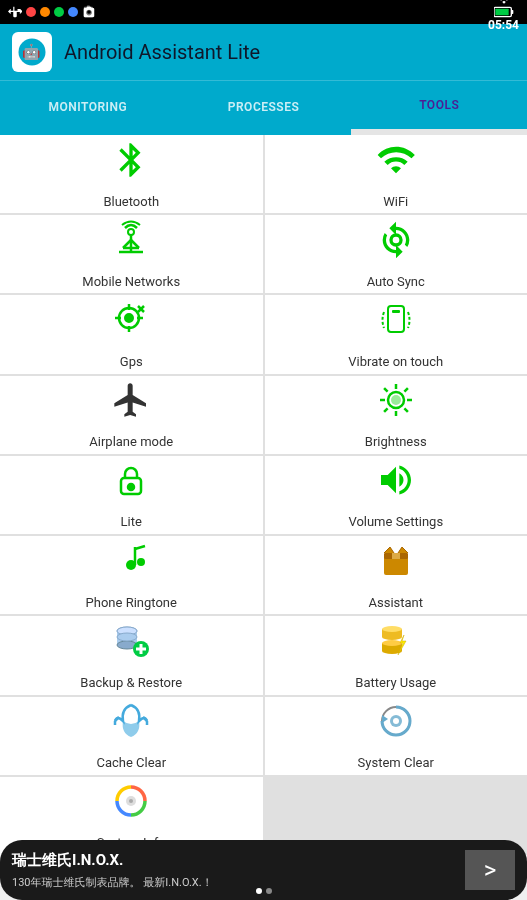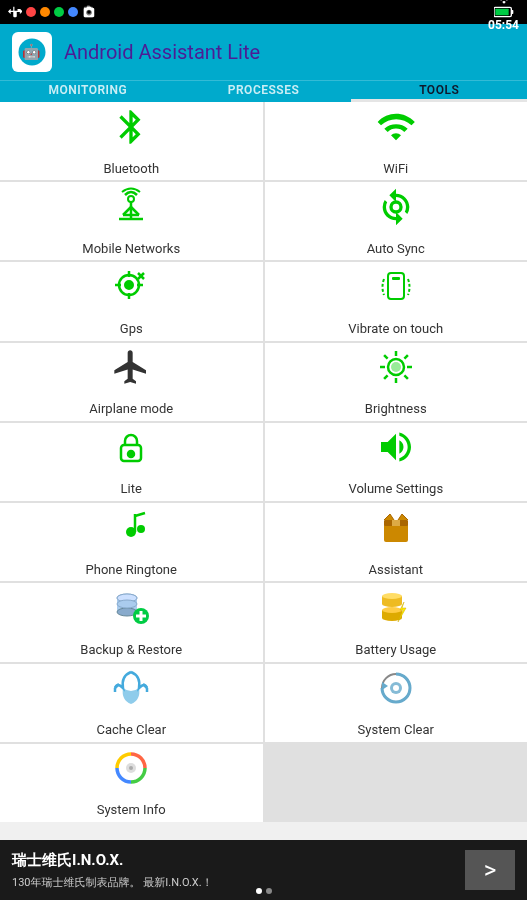--- a/index.html
+++ b/index.html
@@ -38,48 +38,48 @@
       width: 40px;
       height: 40px;
       background: white;
       border-radius: 6px;
       display: flex;
       align-items: center;
       justify-content: center;
       font-size: 20px;
     }
     #app-title {
-      color: #4c1d95;
+      color: #0f172a;
       font-size: 20px;
       font-weight: 400;
       text-align: center;
     }
 
     
     #tabs {
       background: #00aacc;
-      height: 22px;
+      height: 55px;
       display: flex;
       border-top: 1px solid rgba(255,255,255,0.2);
     }
     .tab {
       flex: 1;
       display: flex;
       align-items: center;
       justify-content: center;
       color: rgba(255,255,255,0.8);
       font-size: 12px;
       font-weight: 600;
       letter-spacing: 0.5px;
       cursor: pointer;
       border-bottom: 3px solid transparent;
     }
     .tab.active {
-      color: #0f172a;
-      border-bottom: 3px solid #e5e5e5;
+      color: #4c1d95;
+      border-bottom: 6px solid #e5e5e5;
     }
 
     
     #grid {
       display: grid;
       grid-template-columns: 1fr 1fr;
       background: #e0e0e0;
       gap: 2px;
       height: calc(900px - 24px - 56px - 40px - 60px);
       overflow: hidden;
@@ -117,20 +117,21 @@
       bottom: 0;
       left: 0;
       width: 527px;
       height: 60px;
       background: #1a1a1a;
       display: flex;
       align-items: center;
       justify-content: space-between;
       padding: 0 12px;
       color: white;
+      border-radius: 22px;
     }
     #ad-text { font-size: 13px; line-height: 1.4; flex: 1; }
     #ad-arrow {
       width: 50px;
       height: 40px;
       background: #555;
       display: flex;
       align-items: center;
       justify-content: center;
       font-size: 24px;

